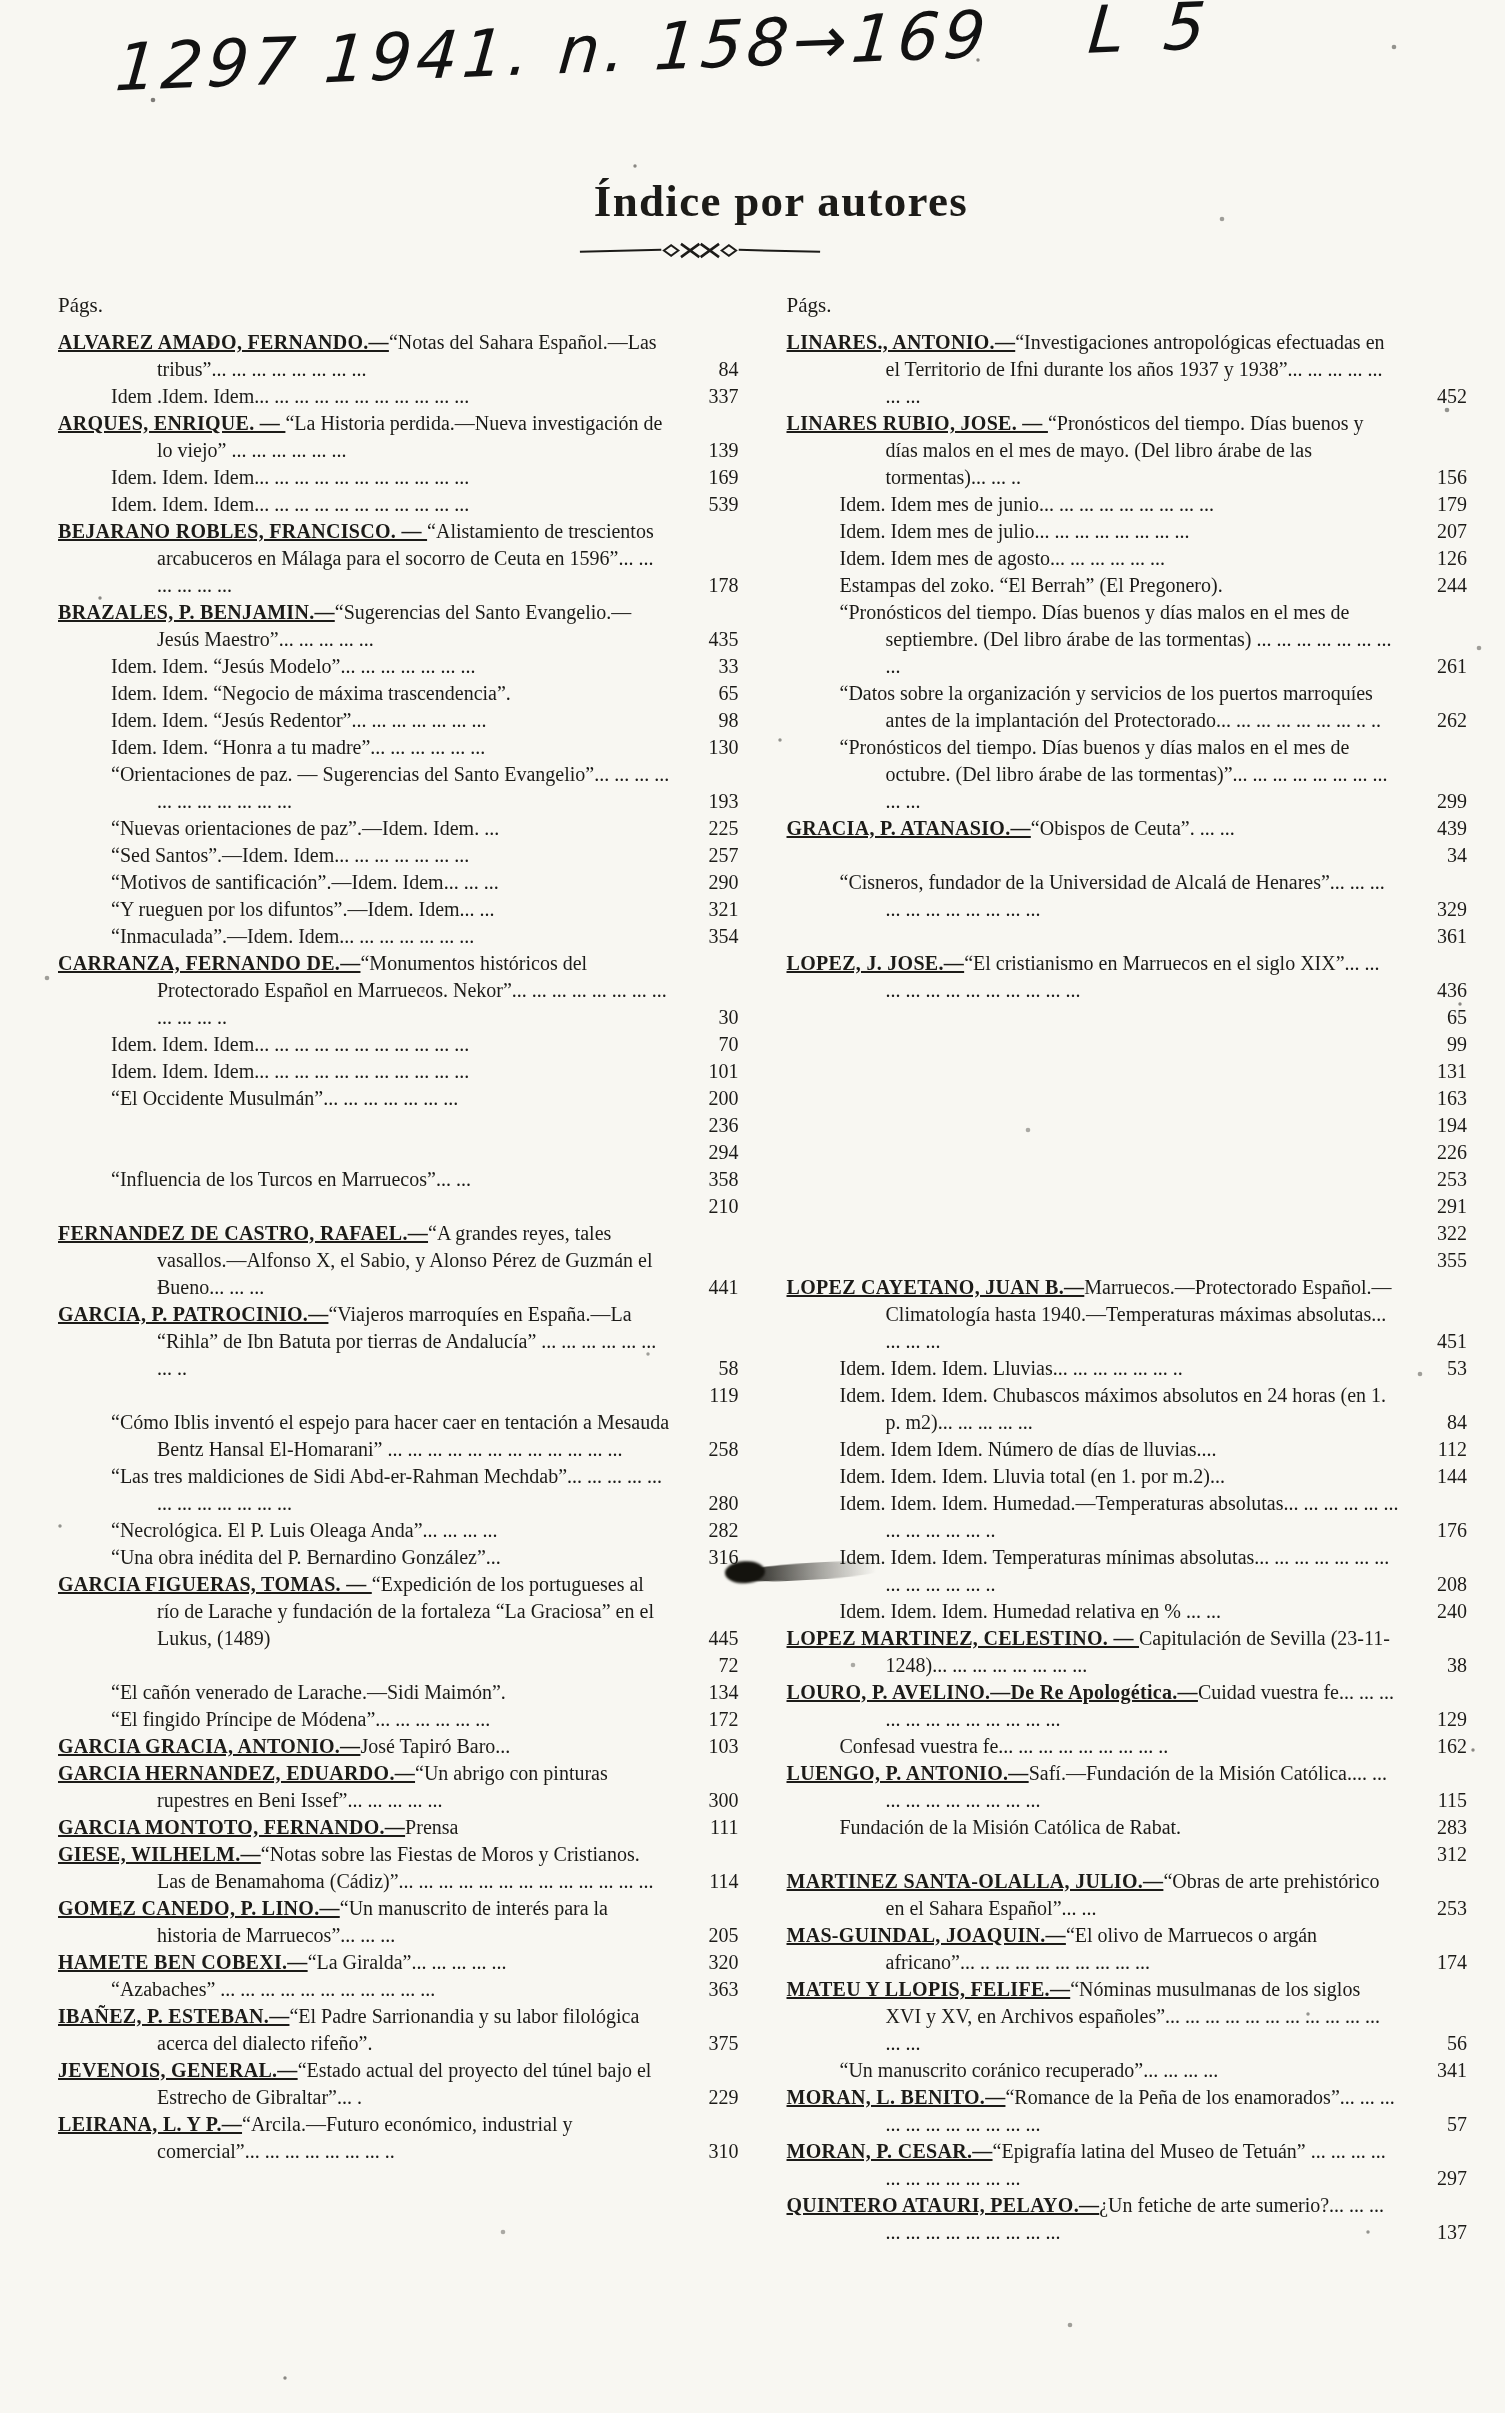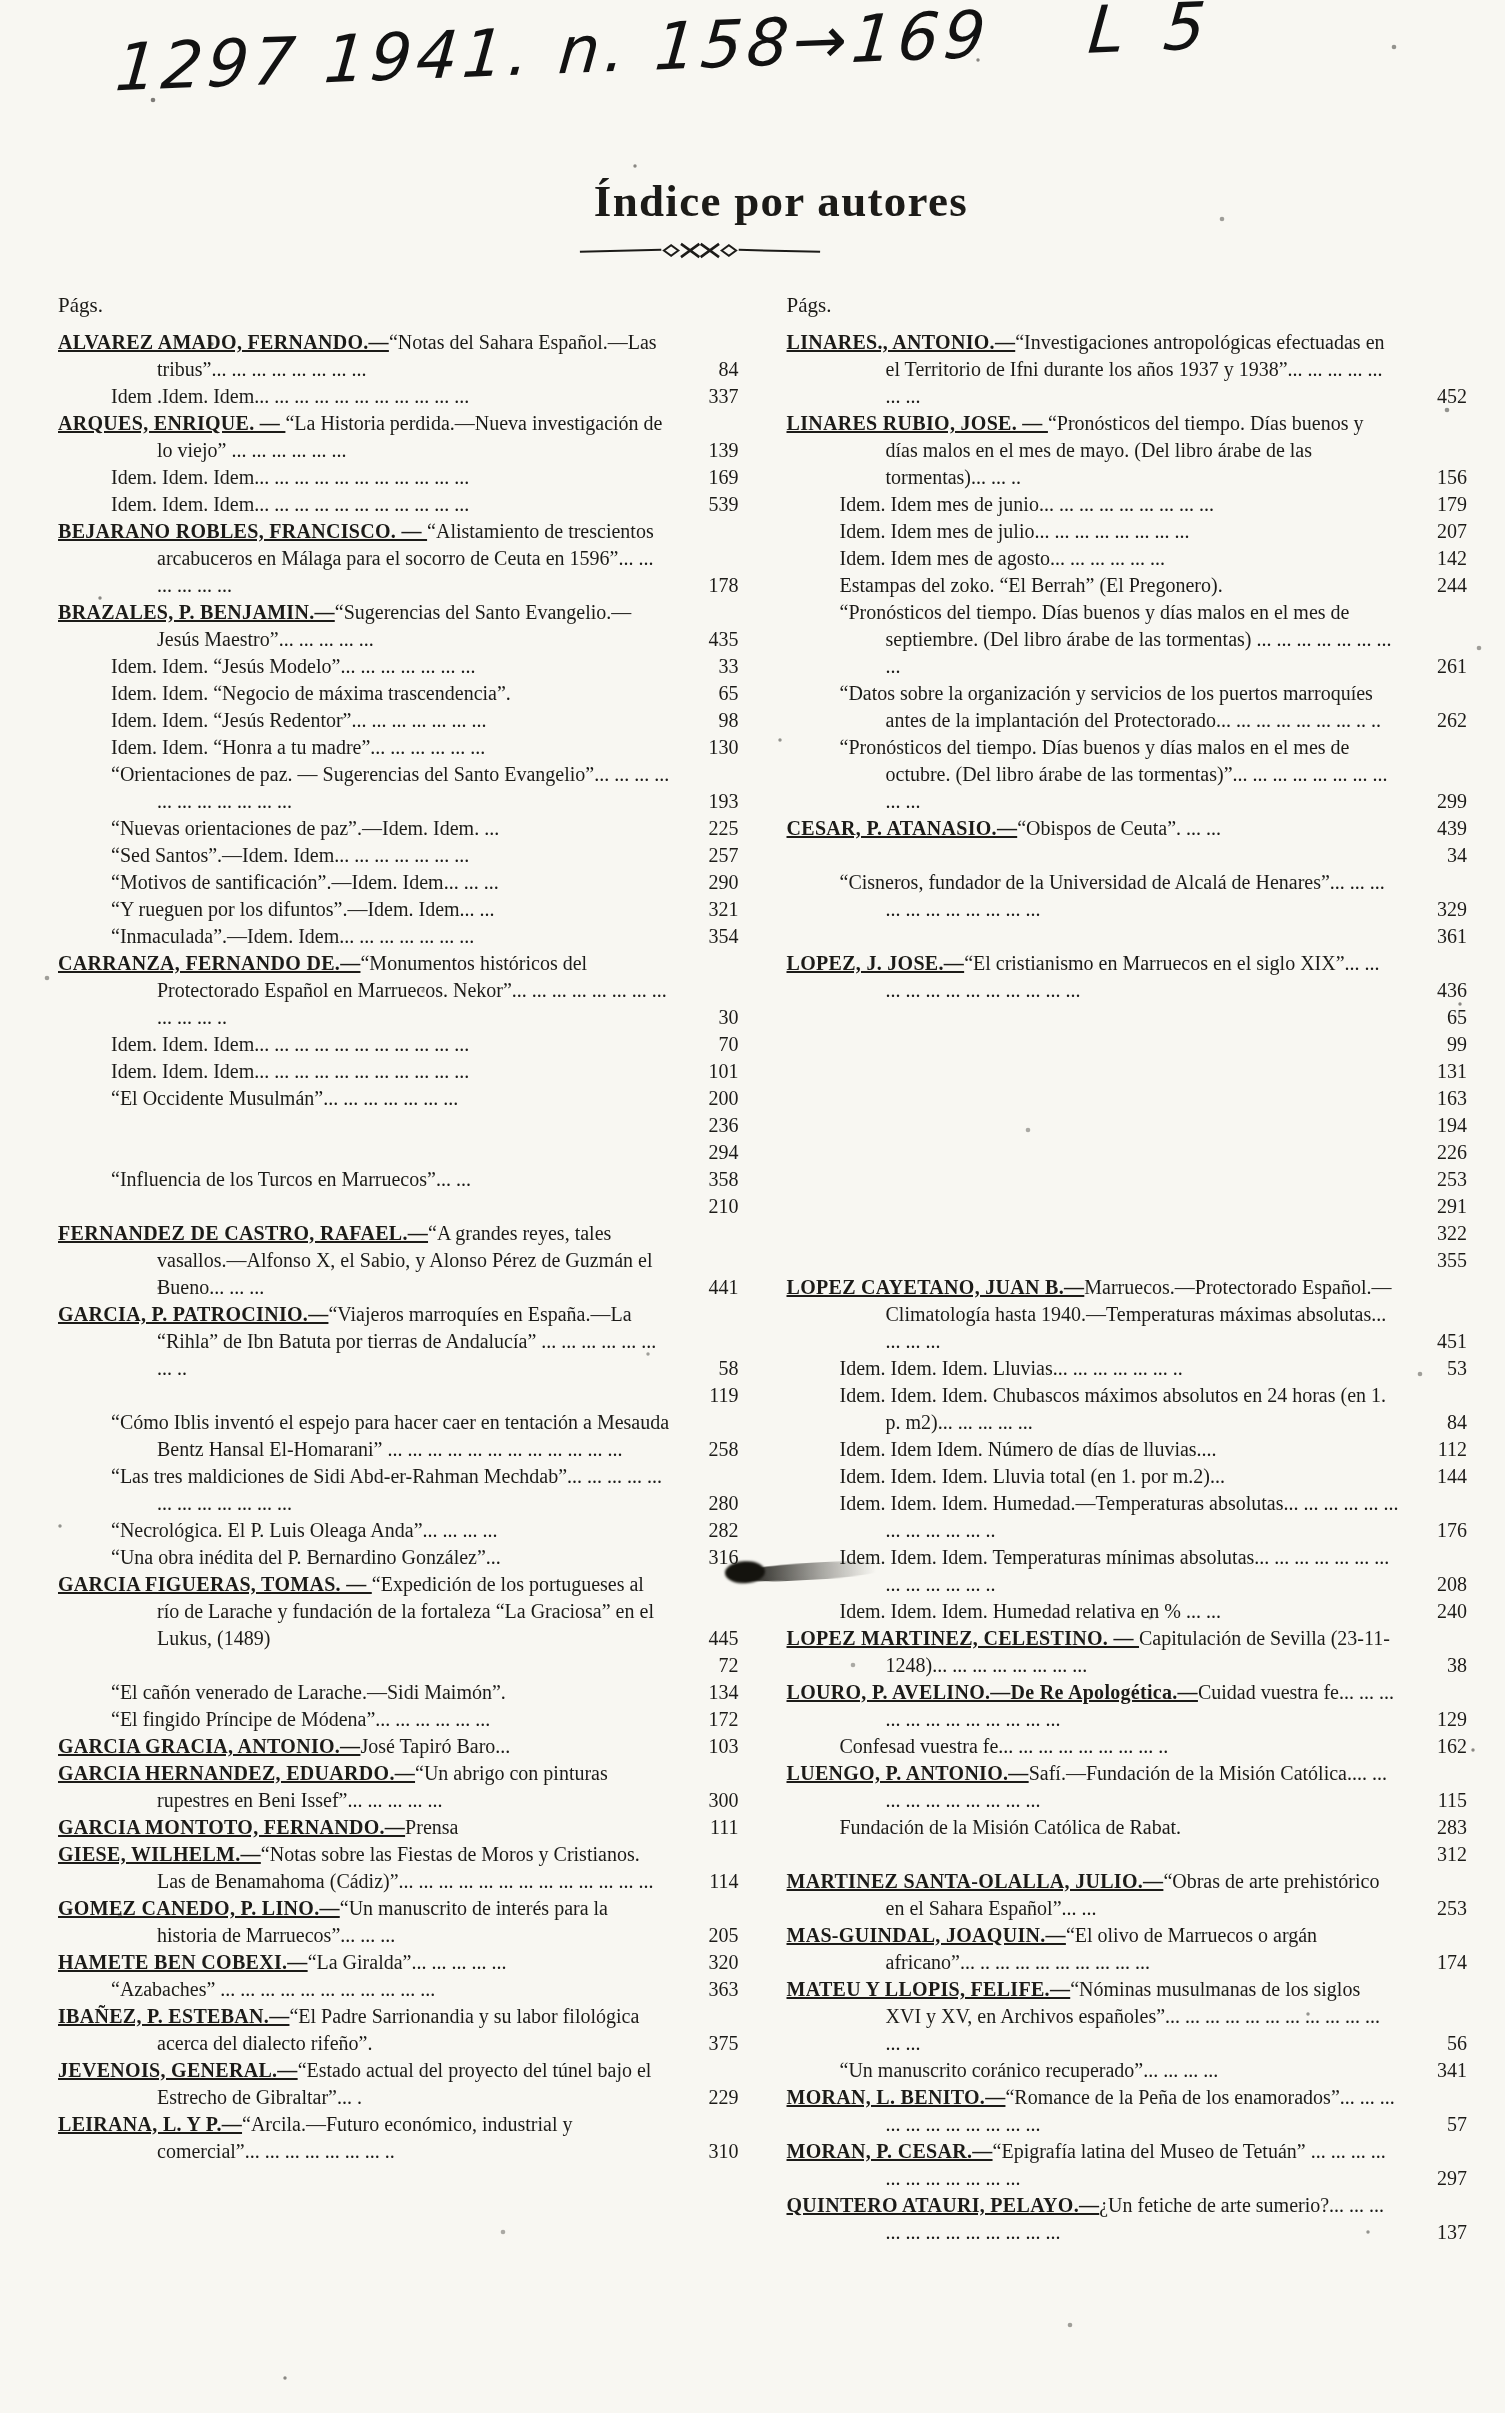--- a/index.html
+++ b/index.html
@@ -292,40 +292,40 @@
           <div class="entry ind1">
             <span class="entry-text"><span>Idem. Idem mes de junio... ... ... ... ... ... ... ... ...</span></span>
             <span class="pageno">179</span>
           </div>
           <div class="entry ind1">
             <span class="entry-text"><span>Idem. Idem mes de julio... ... ... ... ... ... ... ...</span></span>
             <span class="pageno">207</span>
           </div>
           <div class="entry ind1">
             <span class="entry-text"><span>Idem. Idem mes de agosto... ... ... ... ... ...</span></span>
-            <span class="pageno">142</span>
+            <span class="pageno">126</span>
           </div>
           <div class="entry ind1">
             <span class="entry-text"><span>Estampas del zoko. “El Berrah” (El Pregonero).</span></span>
             <span class="pageno">244</span>
           </div>
           <div class="entry ind1">
             <span class="entry-text"><span>“Pronósticos del tiempo. Días buenos y días malos en el mes de septiembre. (Del libro árabe de las tormentas) ... ... ... ... ... ... ... ...</span></span>
             <span class="pageno">261</span>
           </div>
           <div class="entry ind1">
             <span class="entry-text"><span>“Datos sobre la organización y servicios de los puertos marroquíes antes de la implantación del Protectorado... ... ... ... ... ... ... .. ..</span></span>
             <span class="pageno">262</span>
           </div>
           <div class="entry ind1">
             <span class="entry-text"><span>“Pronósticos del tiempo. Días buenos y días malos en el mes de octubre. (Del libro árabe de las tormentas)”... ... ... ... ... ... ... ... ... ...</span></span>
             <span class="pageno">299</span>
           </div>
           <div class="entry ind0">
-            <span class="entry-text"><b class="author">CESAR, P. ATANASIO.—</b><span>“Obispos de Ceuta”. ... ...</span></span>
+            <span class="entry-text"><b class="author">GRACIA, P. ATANASIO.—</b><span>“Obispos de Ceuta”. ... ...</span></span>
             <span class="pageno">439</span>
           </div>
           <div class="entry num-only">
             <span class="entry-text"></span>
             <span class="pageno">34</span>
           </div>
           <div class="entry ind1">
             <span class="entry-text"><span>“Cisneros, fundador de la Universidad de Alcalá de Henares”... ... ... ... ... ... ... ... ... ... ...</span></span>
             <span class="pageno">329</span>
           </div>

